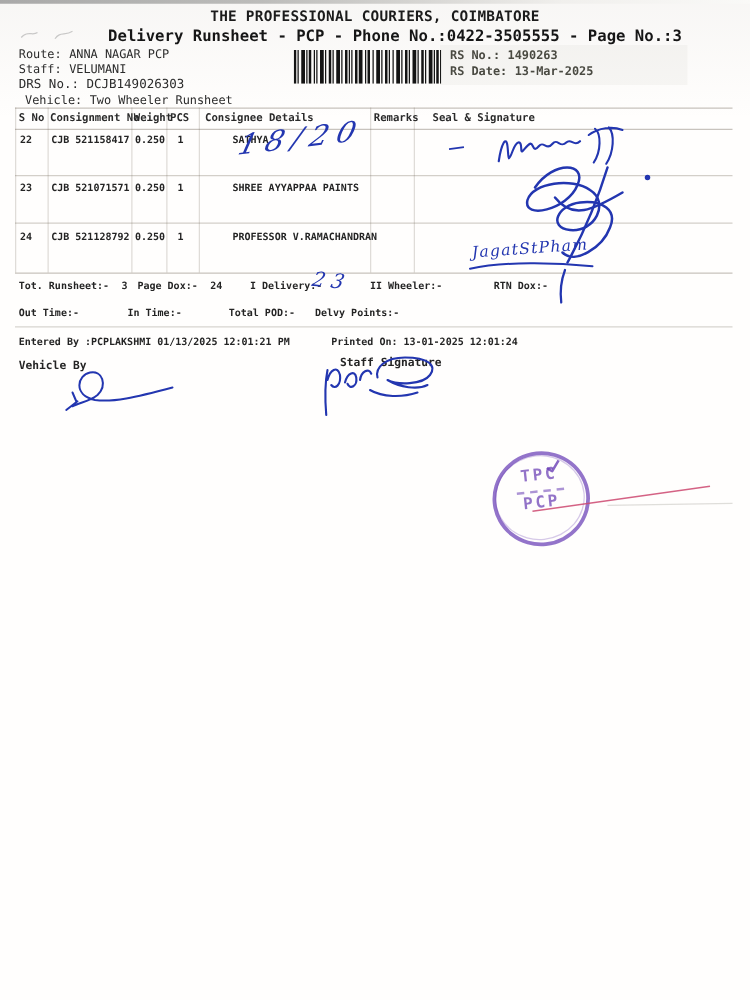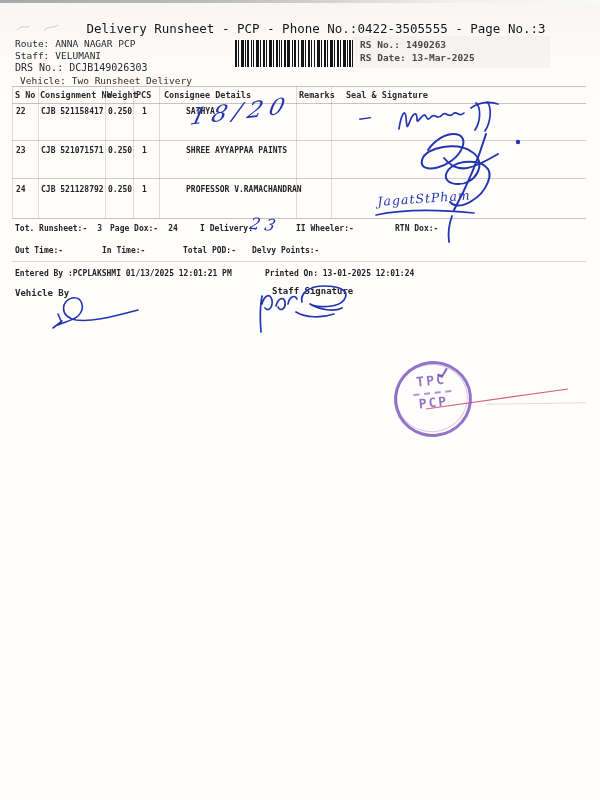--- a/index.html
+++ b/index.html
@@ -15,21 +15,21 @@
     background:linear-gradient(180deg,rgba(150,145,135,.07),rgba(150,145,135,0));
     pointer-events:none;
   }
   .scan-edge-top{
     position:absolute;left:0;top:0;width:600px;height:3px;
     background:linear-gradient(90deg,#8f8f8f 0%,#a8a8a6 35%,#c9c8c5 55%,#eeedea 75%,#fafaf8 100%);
     opacity:.75;
   }
   .abs{position:absolute;white-space:nowrap;}
   .title{left:0;right:0;text-align:center;top:6px;font-size:11.5px;font-weight:700;letter-spacing:.2px;color:#1b1b1b;}
-  .subtitle{left:0;right:0;text-align:center;top:21px;font-size:12.5px;font-weight:400;color:#161616;padding-left:32px;}
+  .subtitle{left:0;right:0;text-align:center;top:21px;font-size:12.5px;font-weight:700;color:#161616;padding-left:32px;}
   .info{font-size:9.5px;font-weight:400;color:#2b2b2b;}
   .info .val{margin-left:6px;}
   .rs-panel{left:352px;top:36px;width:198px;height:32px;background:rgba(120,115,100,.05);}
   .rs-line{font-size:9.5px;font-weight:700;color:#4a4a42;}
   .rs-line .val{margin-left:6px;}
   .hline{position:absolute;height:1px;background:rgba(110,100,85,.38);}
   .vline{position:absolute;width:1px;background:rgba(110,100,85,.22);}
   .th{font-size:8.5px;font-weight:700;color:#2a2a2a;}
   .cell{font-size:8px;font-weight:700;color:#242424;}
   .tot{font-size:8px;font-weight:700;color:#242424;}
@@ -64,33 +64,34 @@
 <body>
 
 <div id="page">
 
   <div class="scan-edge-top"></div>
 
   <svg class="pencil" style="left:14px;top:20px" width="50" height="14" viewBox="0 0 50 14">
     <path d="M3,10 C8,4 12,9 16,6 M30,11 C34,5 38,9 44,5" fill="none" stroke="currentColor" stroke-width="1"></path>
   </svg>
 
+  <div class="abs title">THE PROFESSIONAL COURIERS, COIMBATORE</div>
   <div class="abs subtitle">Delivery Runsheet - PCP - Phone No.:0422-3505555 - Page No.:3</div>
 
   <div class="abs info" style="left:15px;top:38px">
     <span>Route:</span><span class="val">ANNA NAGAR PCP</span>
   </div>
   <div class="abs info" style="left:15px;top:50px">
     <span>Staff:</span><span class="val">VELUMANI</span>
   </div>
   <div class="abs info" style="left:15px;top:62px;font-size:10px">
     <span>DRS No.:</span><span class="val">DCJB149026303</span>
   </div>
   <div class="abs info" style="left:20px;top:75px">
-    <span>Vehicle:</span><span class="val">Two Runsheet Delivery</span>
+    <span>Vehicle:</span><span class="val">Two Wheeler Runsheet</span>
   </div>
 
   <svg class="abs" style="left:235px;top:40px" width="118" height="27" viewBox="0 0 118 27">
     <g fill="#141414">
       <rect x="0" width="2" height="27"></rect>
         <rect x="3" width="1" height="27"></rect>
         <rect x="6" width="3" height="27"></rect>
       <rect x="10" width="1" height="27"></rect>
         <rect x="12" width="2" height="27"></rect>
         <rect x="16" width="1" height="27"></rect>

